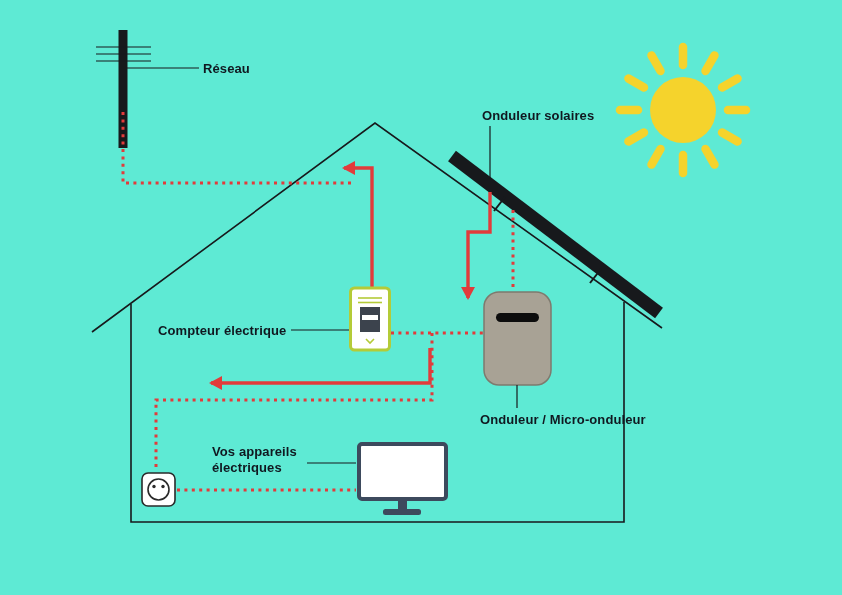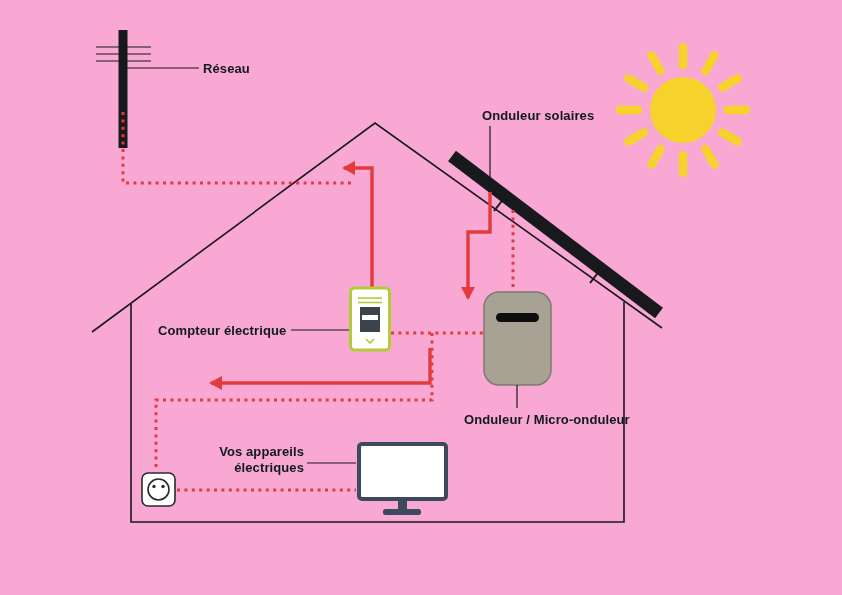--- a/index.html
+++ b/index.html
@@ -1,33 +1,33 @@
 <!DOCTYPE html>
 <html style="--flow-red: #e23b3b; --meter-green: #b4cb38; --inverter-gray: #a8a295; --monitor-navy: #3d4a5d; --sun-yellow: #f5d32c; --outline-black: #17191c; --label-text: #101820;"><head>
 <meta charset="utf-8">
 <style>
   html, body { margin: 0; padding: 0; background: #ffffff; }
   .canvas {
     position: relative;
     width: 842px;
     height: 595px;
-    background: #f9a8d4;
+    background: #5eead4;
     font-family: "Liberation Sans", sans-serif;
     overflow: hidden;
   }
   .canvas svg { position: absolute; left: 0; top: 0; }
   .lbl {
     position: absolute;
     font-size: 13px;
     font-weight: 700;
     color: var(--label-text, #101820);
     letter-spacing: 0.1px;
     white-space: nowrap;
   }
-  .lbl.center { text-align: right; white-space: normal; line-height: 1.25; }
+  .lbl.center { text-align: left; white-space: normal; line-height: 1.25; }
   .lbl.right  { text-align: center; }
 
   
   .outline   { fill: none; stroke: var(--outline-black, #17191c); stroke-width: 1.6px; }
   .thin      { fill: none; stroke: var(--outline-black, #17191c); stroke-width: 1.2px; }
   .pole      { fill: var(--outline-black, #17191c); }
   .panel     { fill: none; stroke: var(--outline-black, #17191c); stroke-width: 13px; }
   .tick      { fill: none; stroke: var(--outline-black, #17191c); stroke-width: 2px; }
   .sun-body  { fill: var(--sun-yellow, #f5d32c); }
   .sun-ray   { fill: none; stroke: var(--sun-yellow, #f5d32c); stroke-width: 8.5px; stroke-linecap: round; }
@@ -140,20 +140,20 @@
       <line class="thin" x1="307" y1="463" x2="356" y2="463"></line>
     </g>
   </svg>
 
   <div class="lbl" style="left:203px; top:61px;">Réseau</div>
 
   <div class="lbl" style="left:482px; top:108px;">Onduleur solaires</div>
 
   <div class="lbl right" style="left:158px; top:323px; width:128px;">Compteur électrique</div>
 
-  <div class="lbl" style="left:464px; top:412px;">Onduleur / Micro-onduleur</div>
+  <div class="lbl" style="left:480px; top:412px;">Onduleur / Micro-onduleur</div>
 
   <div class="lbl center" style="left:212px; top:444px; width:92px;">
     <span>Vos appareils</span><br>
     <span>électriques</span>
   </div>
 
 </div>
 
 </body></html>

